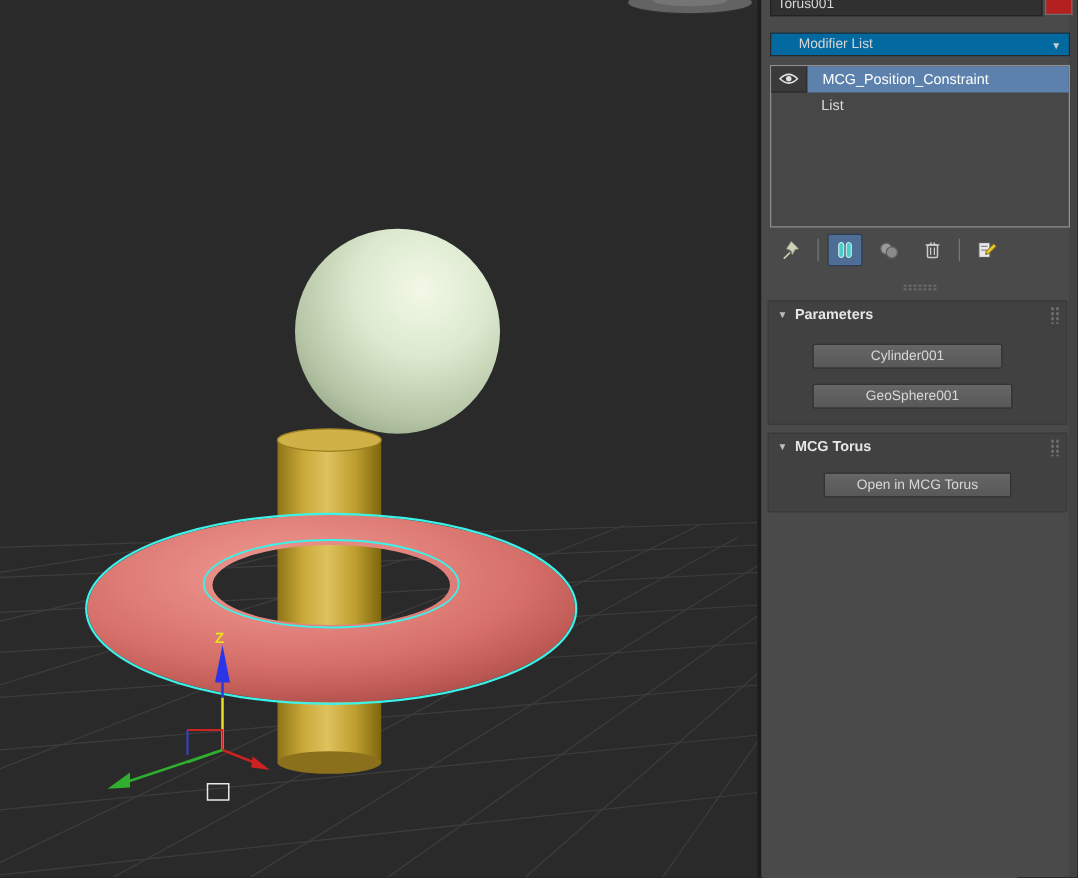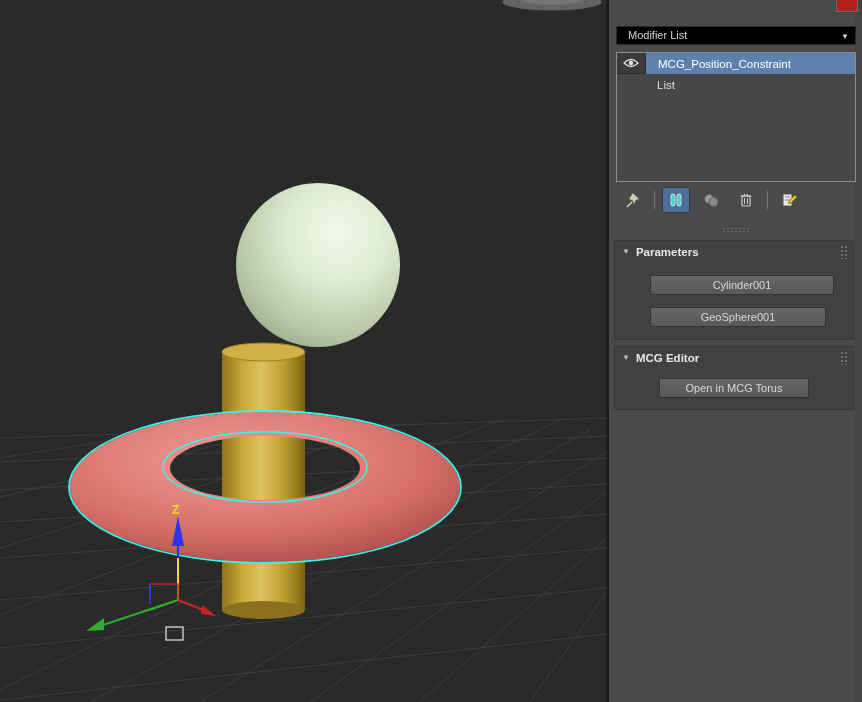--- a/index.html
+++ b/index.html
@@ -19,22 +19,22 @@
     background:#303030;border:1px solid #232323;border-top:none;
     color:#d8d8d8;font-size:11px;
   }
   .name-field span{display:block;margin-top:-4px;padding-left:5px;line-height:14px;}
   .color-swatch{
     position:absolute;left:227px;top:0;width:22px;height:12px;
     background:#b2201f;border:1px solid #6e6e6e;border-top:none;box-sizing:border-box;
   }
   .modifier-list{
     position:absolute;left:7px;top:26px;width:240px;height:19px;box-sizing:border-box;
-    background:#000000;border:1px solid #2a2a2a;
-    color:#d6d6d6;font-size:11px;line-height:17px;padding-left:11px;
+    background:#0369a1;border:1px solid #2a2a2a;
+    color:#d6d6d6;font-size:11px;line-height:17px;padding-left:22px;
   }
   .modifier-list .arrow{position:absolute;right:6px;top:1px;font-size:8px;color:#cfcfcf;}
   .stack-box{
     position:absolute;left:7px;top:52px;width:240px;height:130px;box-sizing:border-box;
     background:#474747;border:1px solid #8f8f8f;
   }
   .stack-row{position:relative;height:21px;display:flex;align-items:stretch;font-size:11.5px;color:#dddddd;}
   .eye-cell{
     width:28px;display:flex;align-items:center;justify-content:center;
     background:#3a3a3a;border-right:1px solid #2b2b2b;border-bottom:1px solid #2b2b2b;
@@ -169,20 +169,23 @@
         <line x1="150" y1="584" x2="150" y2="604" stroke="#3344dd" stroke-width="1.5"></line>
         <rect x="166" y="627" width="17" height="13" fill="none" stroke="#e8e8e8" stroke-width="1.2"></rect>
       </g>
     </svg>
   </div>
   <div class="vp-divider"></div>
 
   <div class="panel">
     <div class="panel-scroll-strip"></div>
 
+    <div class="name-field">
+      <span>Torus001</span>
+    </div>
     <div class="color-swatch"></div>
 
     <div class="modifier-list">
       <span>Modifier List</span>
       <span class="arrow">▼</span>
     </div>
 
     <div class="stack-box">
       <div class="stack-row selected">
         <div class="eye-cell">
@@ -240,32 +243,32 @@
     </div>
 
     <div class="splitter-grip"></div>
 
     <div class="rollout" style="top:240px;height:100px;">
       <div class="rollout-header">
         <span class="rollout-arrow">▼</span>
         <span>Parameters</span>
         <div class="rollout-grip grip-v"></div>
       </div>
-      <div class="panel-btn" style="left:35px;top:34px;width:184px;">
+      <div class="panel-btn" style="left:35px;top:34px;width:152px;">
         <span>Cylinder001</span>
       </div>
-      <div class="panel-btn" style="left:35px;top:66px;width:176px;">
+      <div class="panel-btn" style="left:35px;top:66px;width:160px;">
         <span>GeoSphere001</span>
       </div>
     </div>
 
     <div class="rollout" style="top:346px;height:64px;">
       <div class="rollout-header">
         <span class="rollout-arrow">▼</span>
-        <span>MCG Editor</span>
+        <span>MCG Torus</span>
         <div class="rollout-grip grip-v"></div>
       </div>
       <div class="panel-btn" style="left:44px;top:31px;width:150px;">
         <span>Open in MCG Torus</span>
       </div>
     </div>
 
   </div>
 </div>
 

